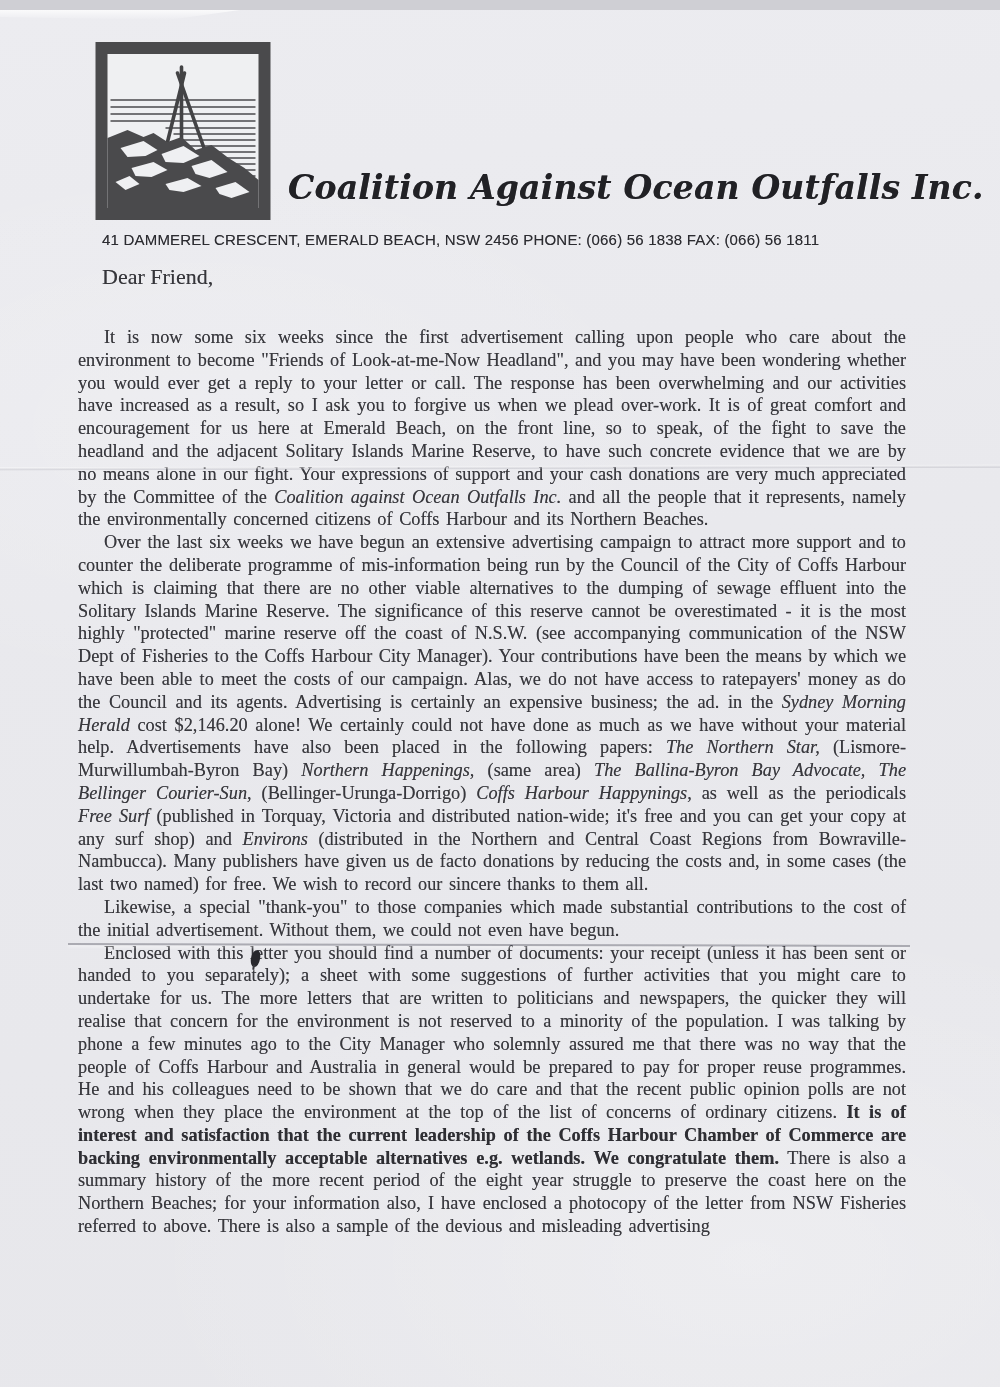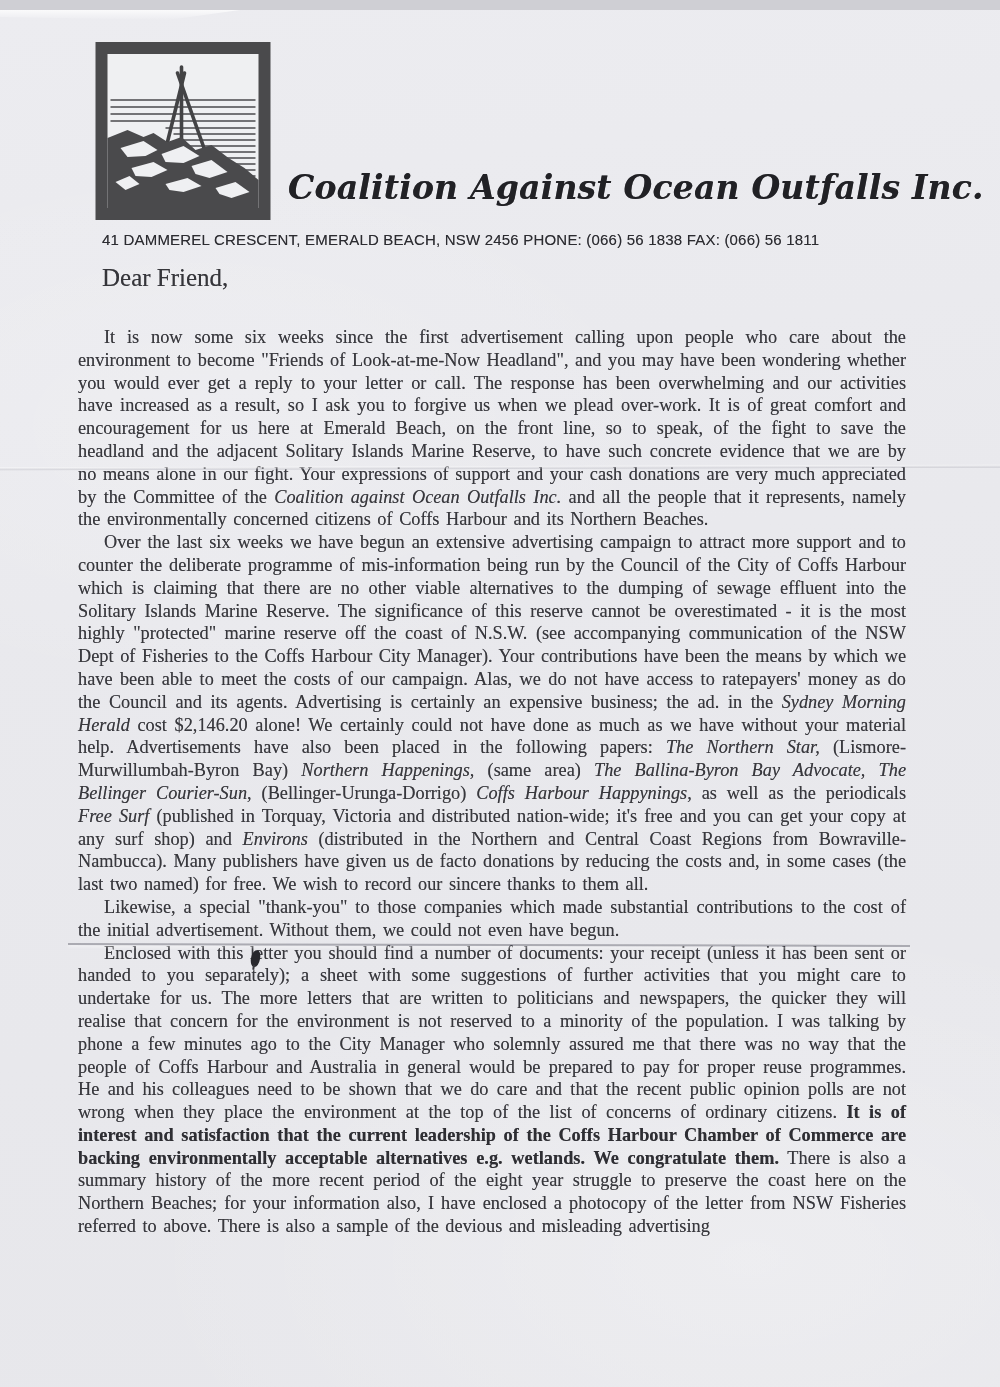--- a/index.html
+++ b/index.html
@@ -33,21 +33,21 @@
   .address-line{
     position:absolute;left:102px;top:221px;width:830px;
     font-family:"Liberation Sans", sans-serif;
     font-size:15px;letter-spacing:0.2px;
     color:#2c2c31;
     text-shadow:0 0 0.5px rgba(40,40,45,0.5);
     white-space:nowrap;
   }
   .salutation{
     position:absolute;left:102px;top:254px;
-    font-size:25px;color:#35353a;
+    font-size:22px;color:#35353a;
     text-shadow:0 0 0.5px rgba(45,45,50,0.5);
   }
   .letter-body{
     position:absolute;left:78px;top:316px;width:828px;
     font-size:18.3px;line-height:22.8px;
     text-align:justify;
     word-spacing:2px;
     color:#38383d;
     text-shadow:0 0 0.55px rgba(45,45,52,0.55);
   }

